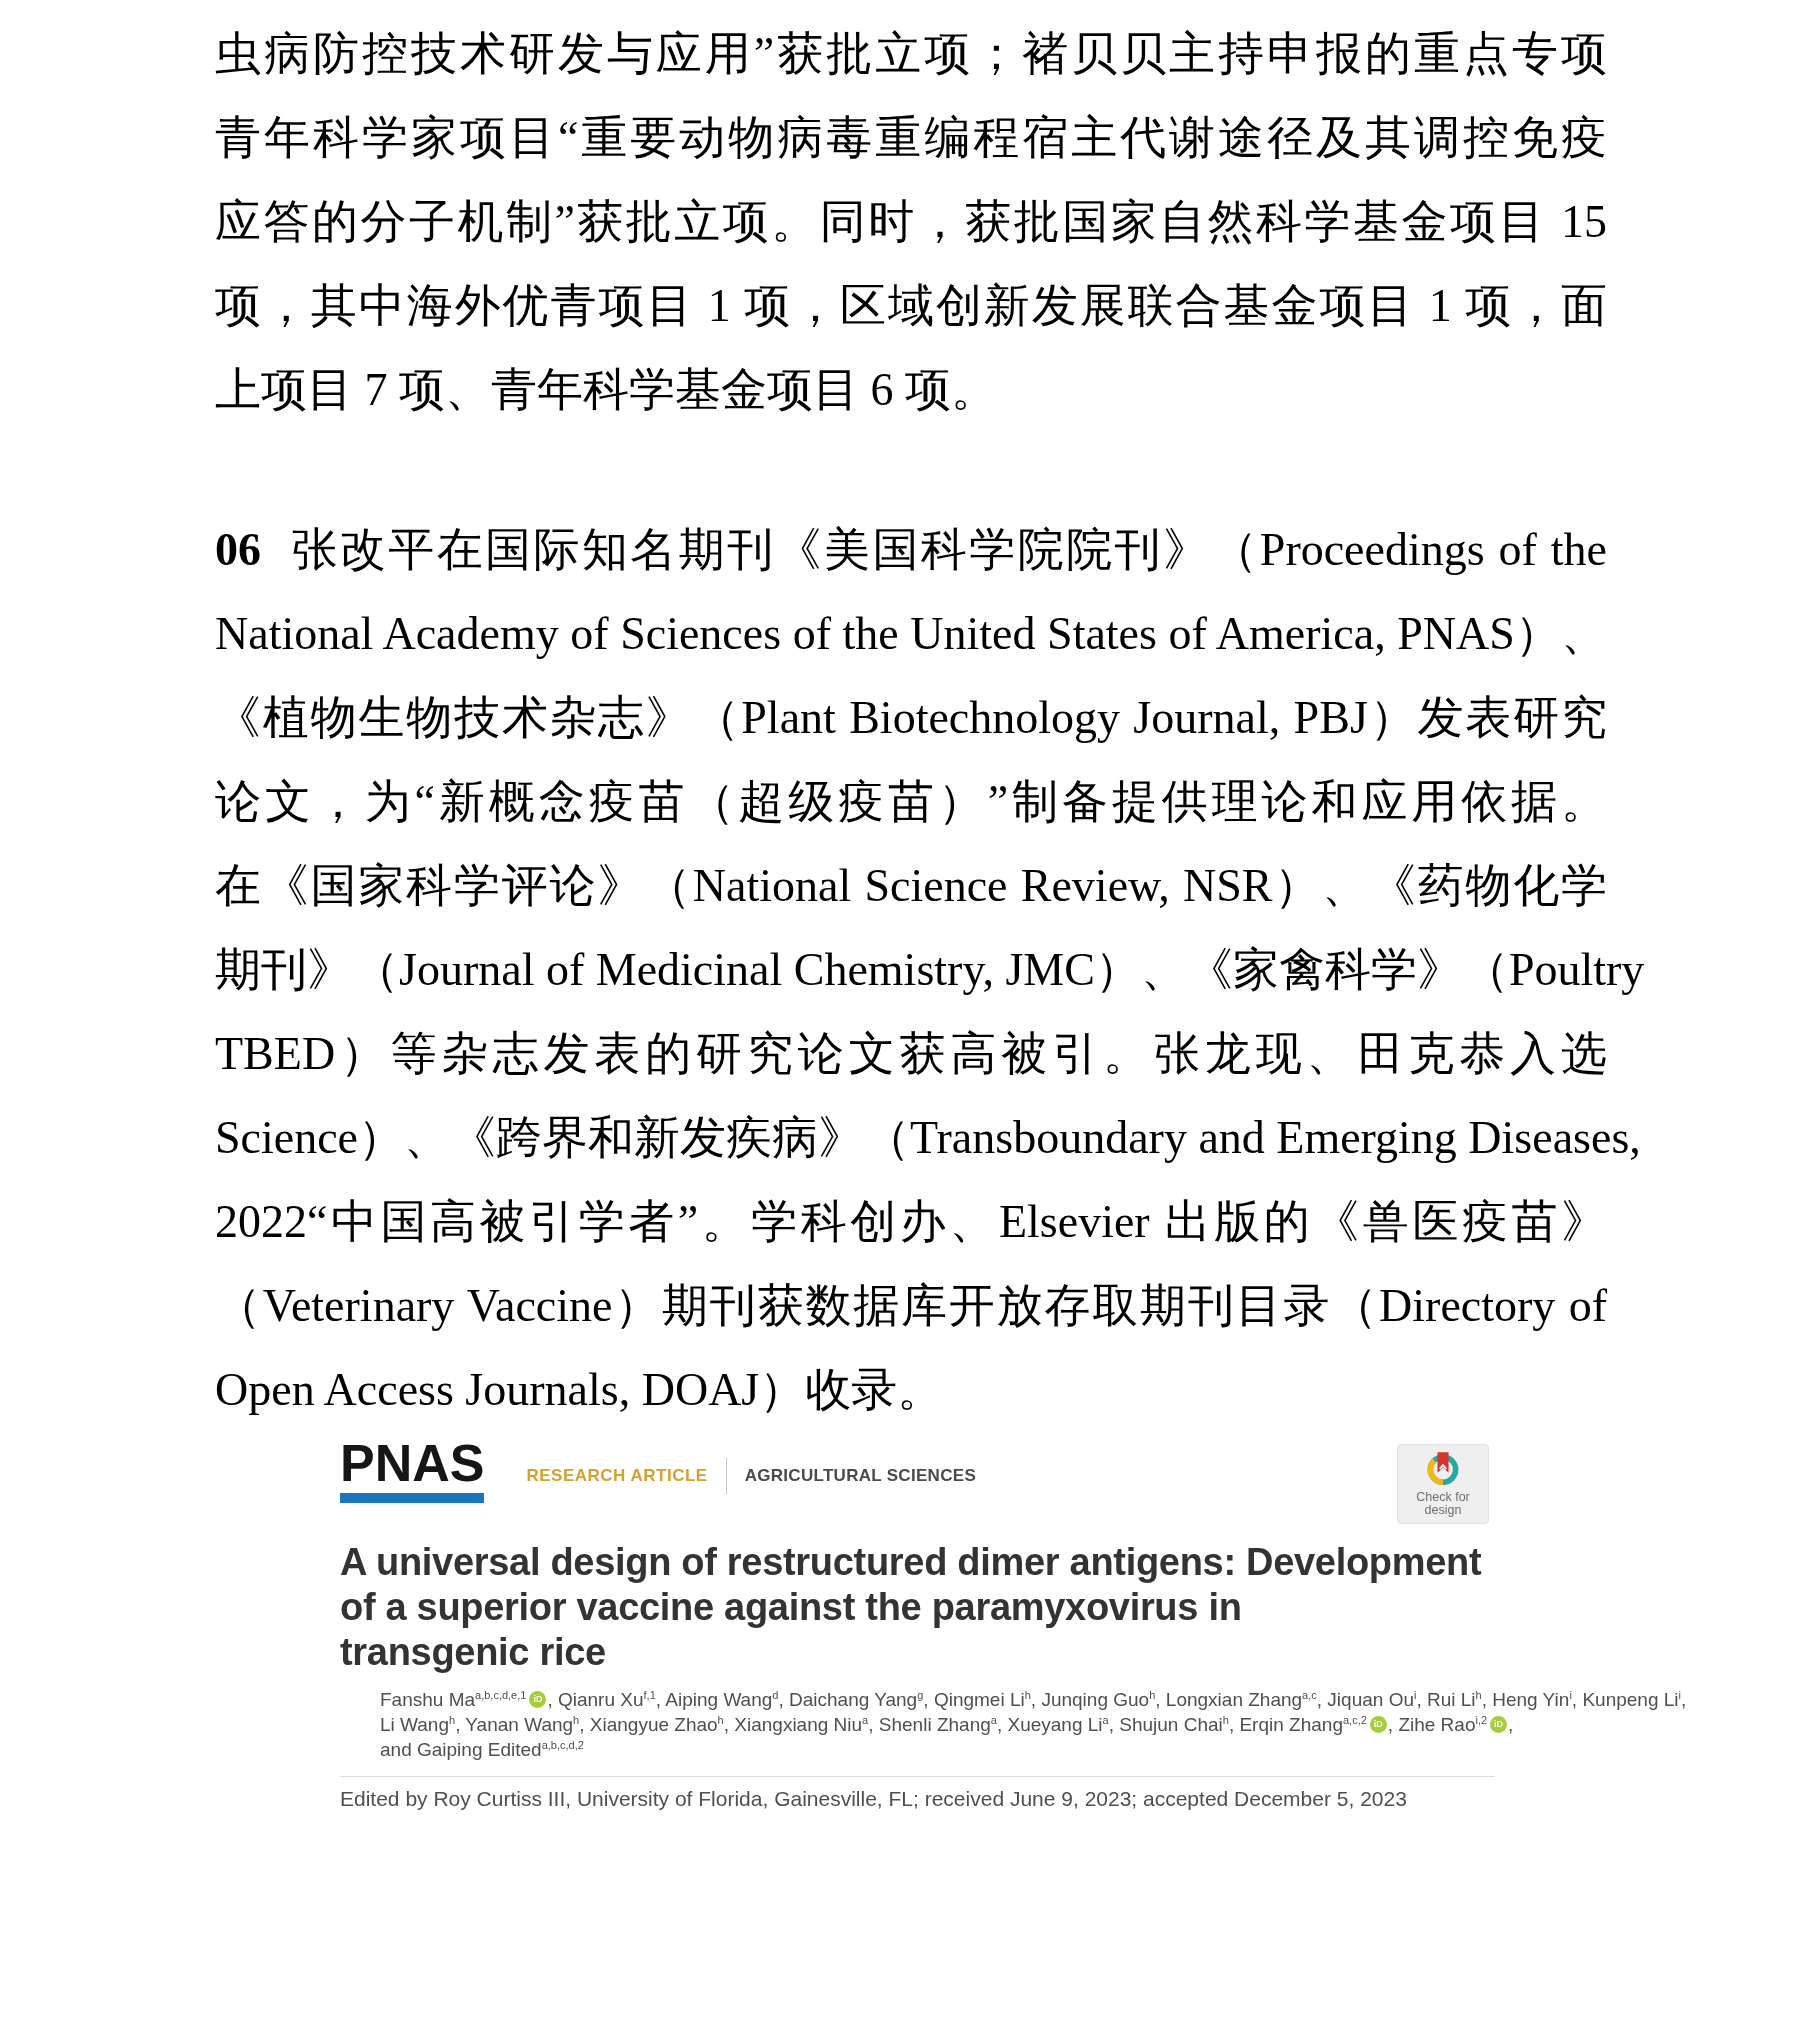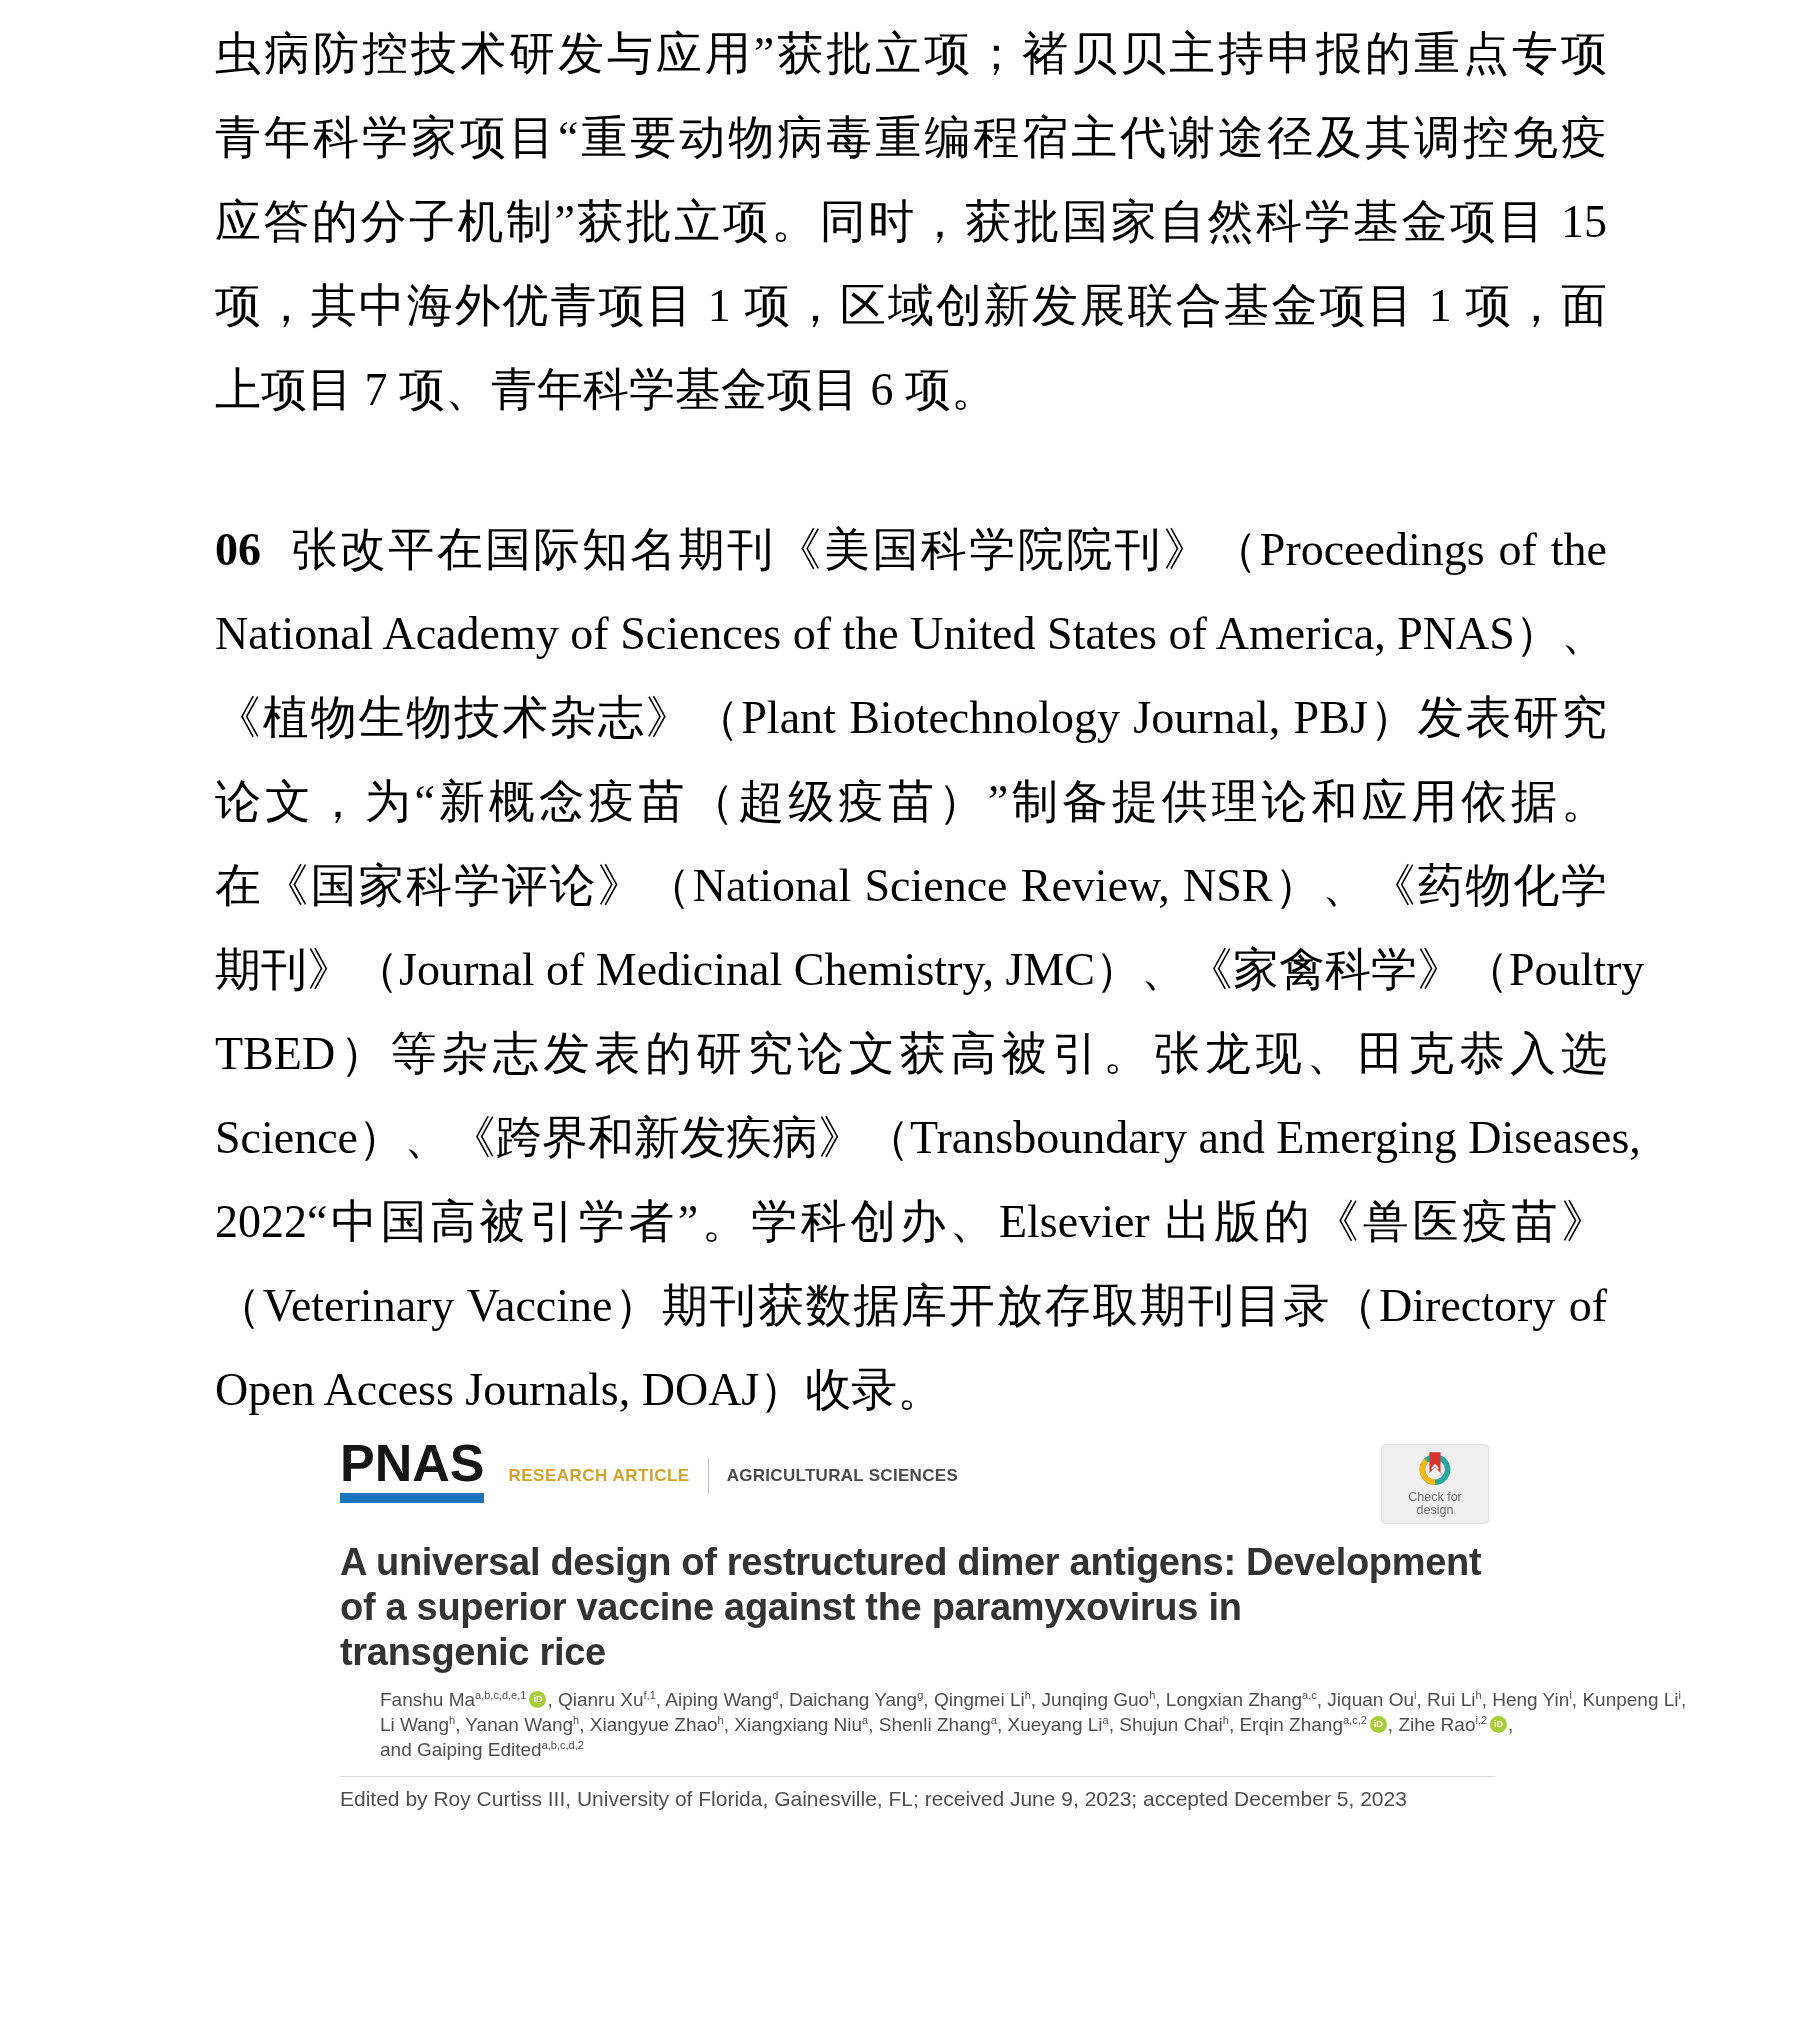--- a/index.html
+++ b/index.html
@@ -61,21 +61,21 @@
   }
   .pnas-logo .logo-bar {
     height: 10px;
     background: #1b75bc;
     margin-top: 5px;
   }
   .kicker-row {
     display: flex;
     align-items: center;
     gap: 18px;
-    margin-left: 24px;
+    margin-left: 42px;
     margin-top: 20px;
   }
   .kicker {
     font-size: 17px;
     font-weight: bold;
     letter-spacing: 0.5px;
     color: #d3a12e;
     white-space: nowrap;
   }
   .kicker-divider {
@@ -92,21 +92,21 @@
   }
   .badge {
     position: absolute;
     right: 6px;
     top: 6px;
     width: 70px;
     background: #efefef;
     border: 1px solid #e2e2e2;
     border-radius: 4px;
     text-align: center;
-    padding: 4px 18px 6px;
+    padding: 4px 10px 6px;
   }
   .badge-text {
     font-size: 12.5px;
     line-height: 13px;
     color: #6f6f6f;
   }
   .fig-title { margin-top: 18px; }
   .fig-title-line {
     font-size: 38px;
     line-height: 45px;

